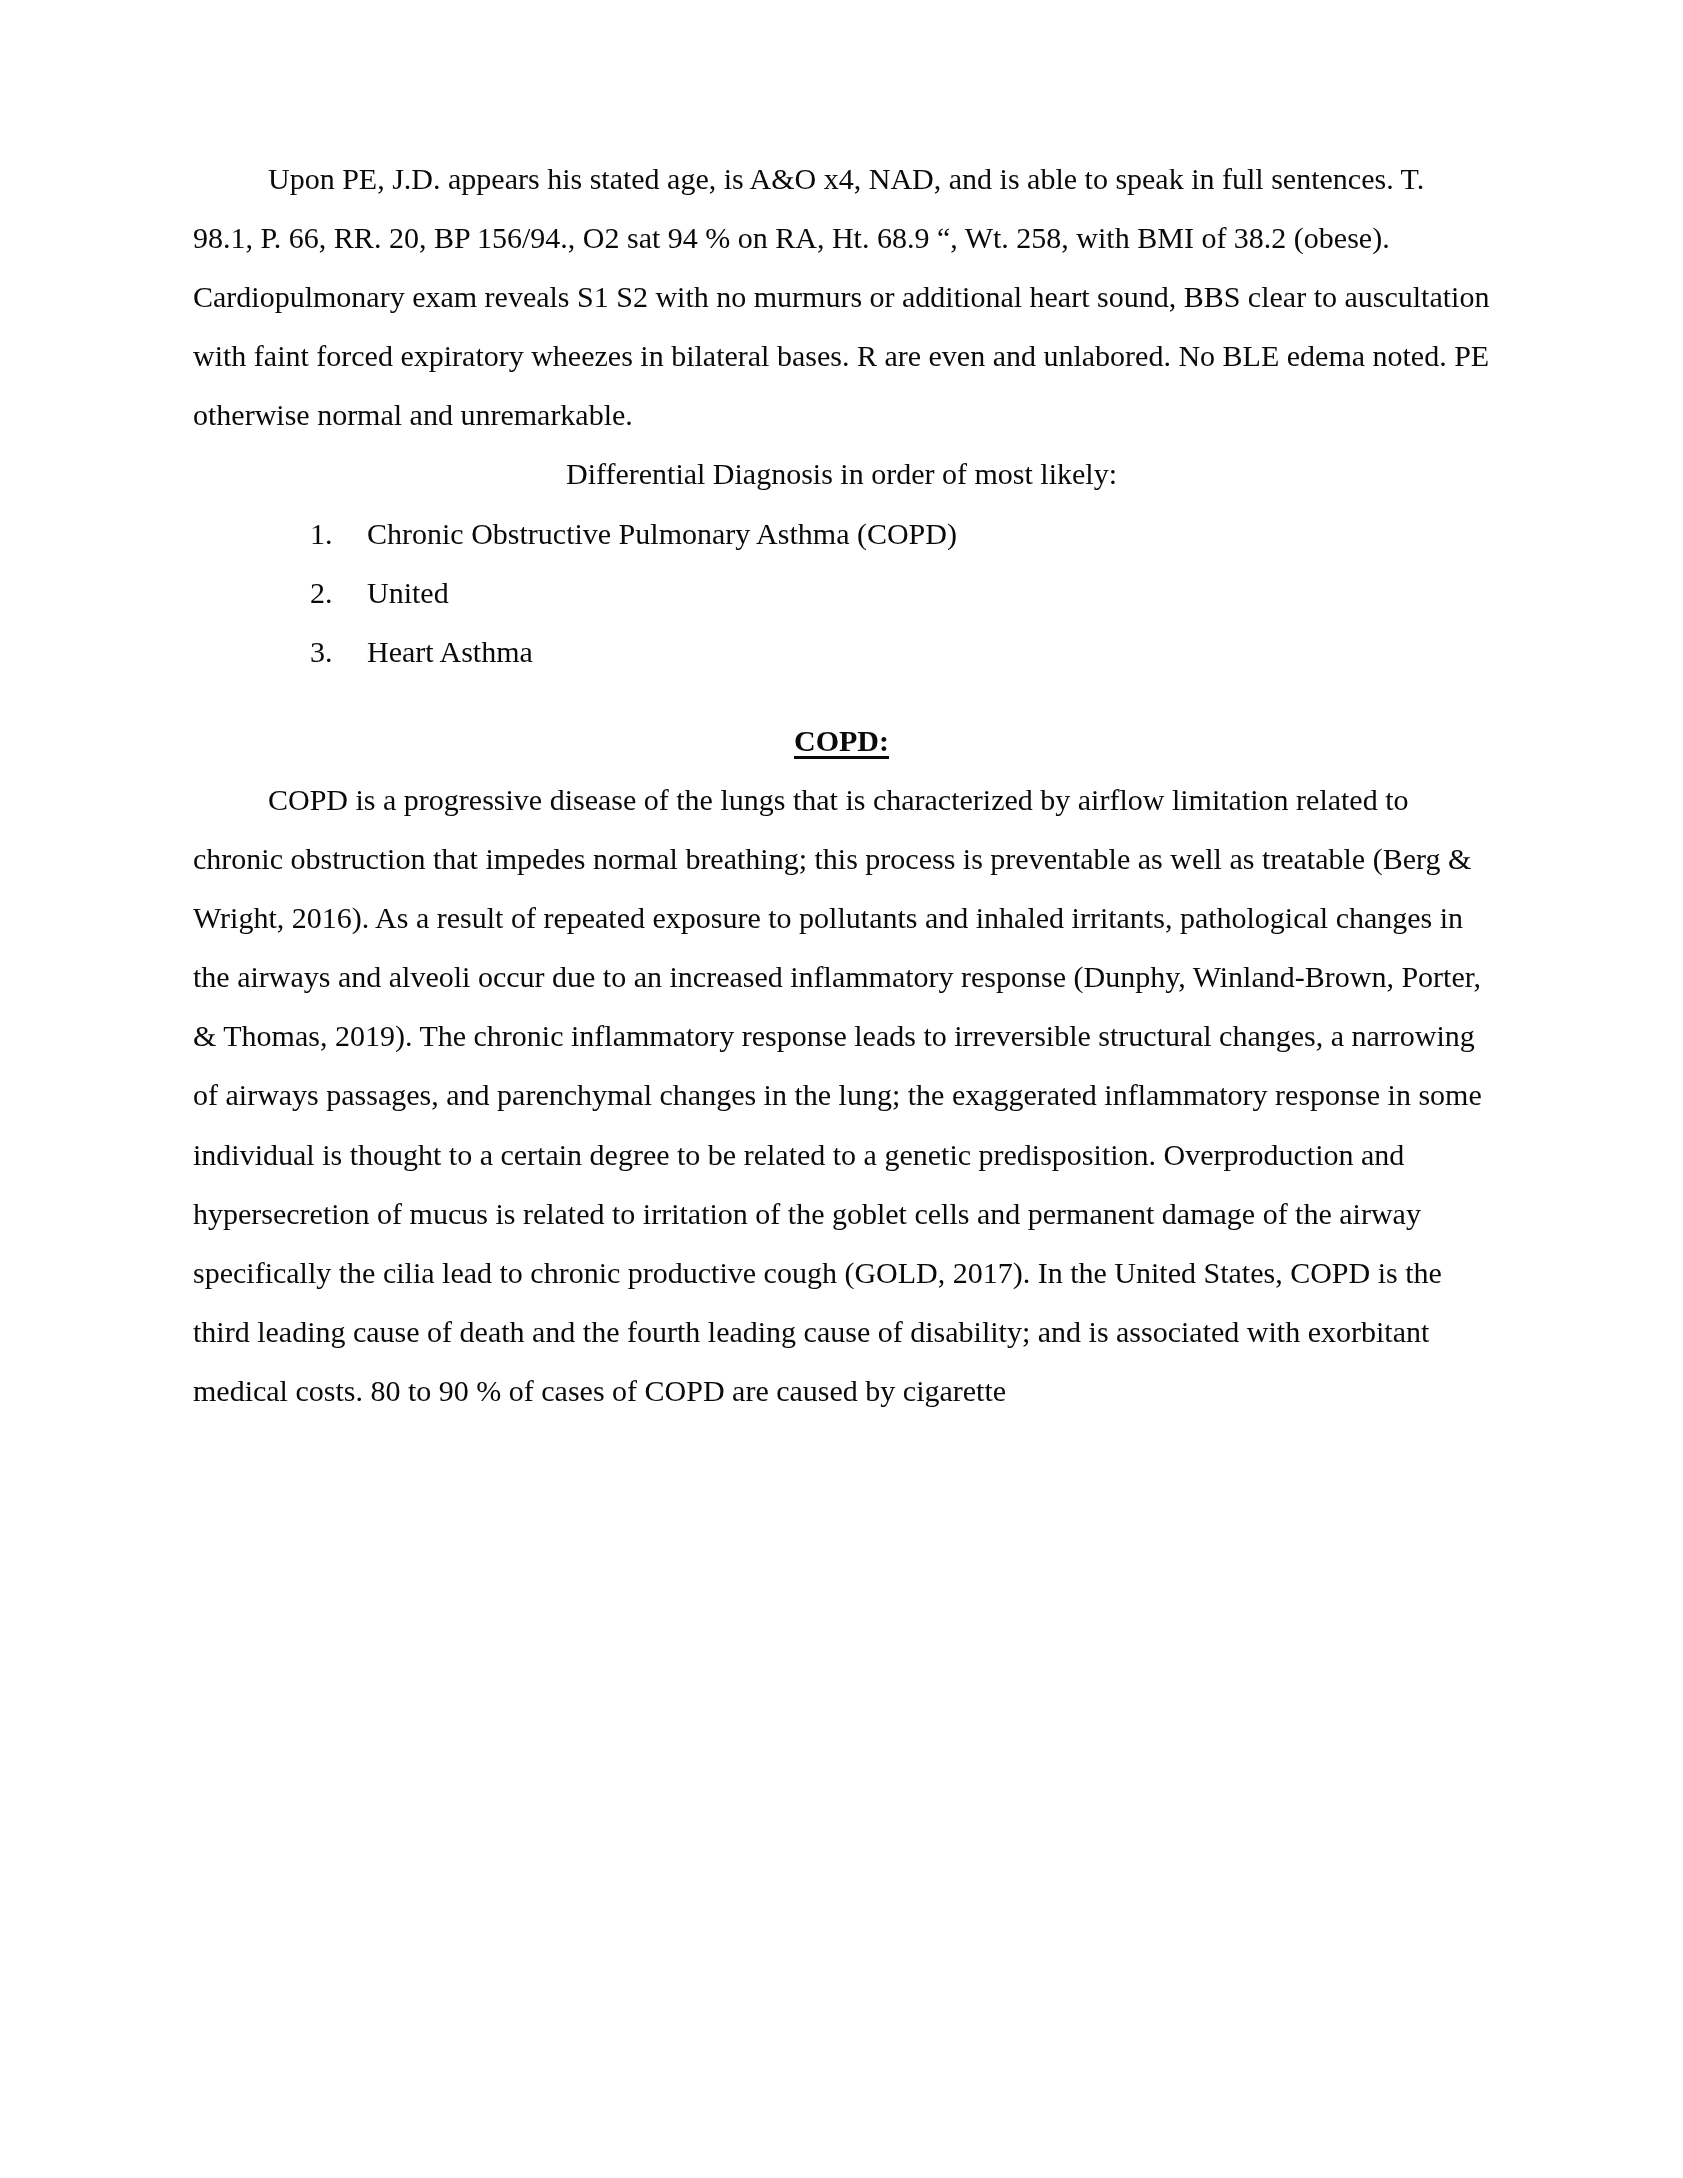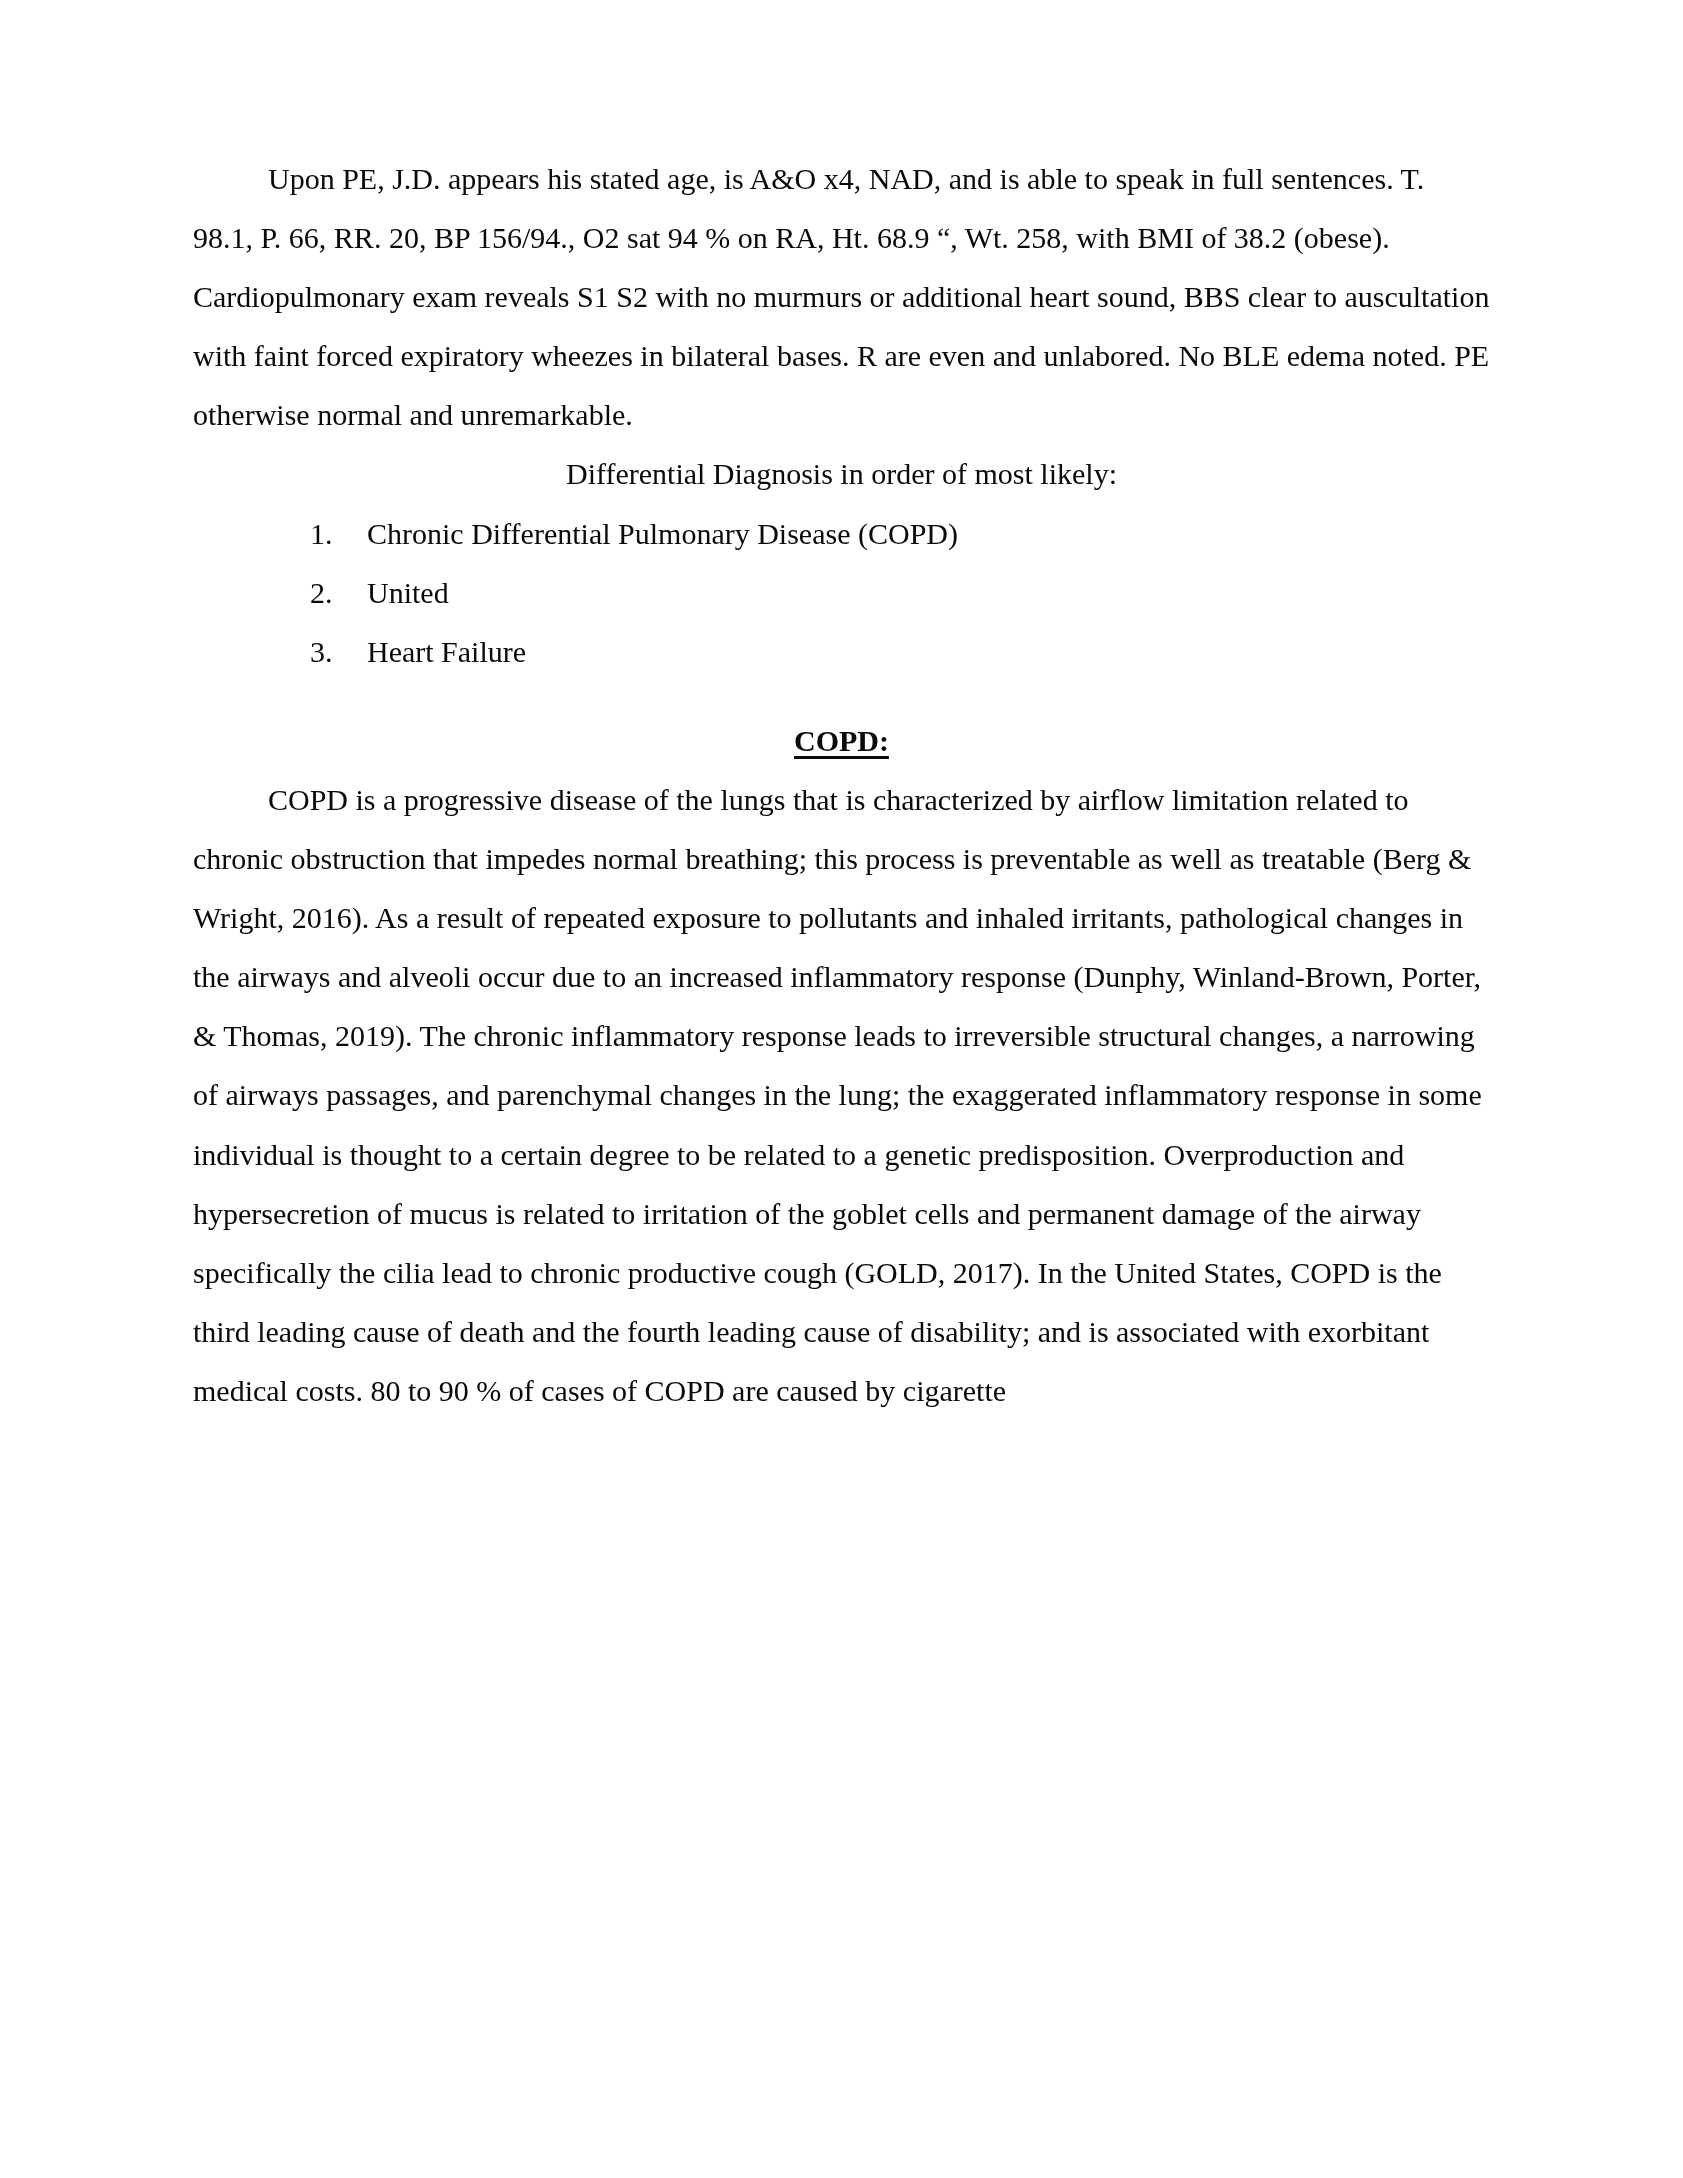--- a/index.html
+++ b/index.html
@@ -71,29 +71,29 @@
 <div class="page">
   <div class="doc-body">
 
     <p class="para">Upon PE, J.D. appears his stated age, is A&amp;O x4, NAD, and is able to speak in full sentences. T. 98.1, P. 66, RR. 20, BP 156/94., O2 sat 94 % on RA, Ht. 68.9 “, Wt. 258, with BMI of 38.2 (obese). Cardiopulmonary exam reveals S1 S2 with no murmurs or additional heart sound, BBS clear to auscultation with faint forced expiratory wheezes in bilateral bases. R are even and unlabored. No BLE edema noted.  PE otherwise normal and unremarkable.</p>
 
     <p class="centered">Differential Diagnosis in order of most likely:</p>
 
     <ol class="dx-list">
       <li>
         <span class="num">1.</span>
-        <span>Chronic Differential Pulmonary Disease (COPD)</span>
+        <span>Chronic Obstructive Pulmonary Asthma (COPD)</span>
       </li>
       <li>
         <span class="num">2.</span>
         <span>United</span>
       </li>
       <li>
         <span class="num">3.</span>
-        <span> Heart Failure</span>
+        <span> Heart Asthma</span>
       </li>
     </ol>
 
     <div class="spacer-sm"></div>
 
     <p class="heading-copd">COPD:</p>
 
     <p class="para">COPD is a progressive disease of the lungs that is characterized by airflow limitation related to chronic obstruction that impedes normal breathing; this process is preventable as well as treatable (Berg &amp; Wright, 2016). As a result of repeated exposure to pollutants and inhaled irritants, pathological changes in the airways and alveoli occur due to an increased inflammatory response (Dunphy, Winland-Brown, Porter, &amp; Thomas, 2019). The chronic inflammatory response leads to irreversible structural changes, a narrowing of airways passages, and parenchymal changes in the lung; the exaggerated inflammatory response in some individual is thought to a certain degree to be related to a genetic predisposition. Overproduction and hypersecretion of mucus is related to irritation of the goblet cells and permanent damage of the airway specifically the cilia lead to chronic productive cough (GOLD, 2017). In the United States, COPD is the third leading cause of death and the fourth leading cause of disability; and is associated with exorbitant medical costs. 80 to 90 % of cases of COPD are caused by cigarette</p>
 
   </div>

